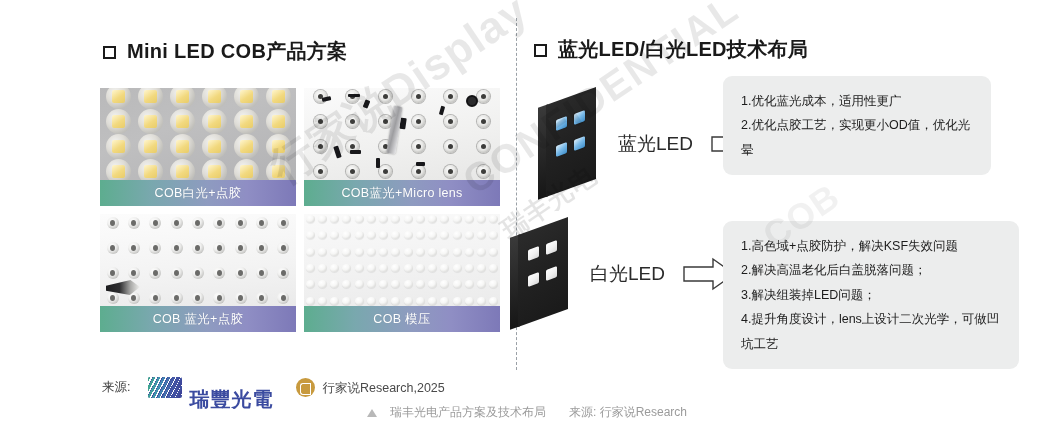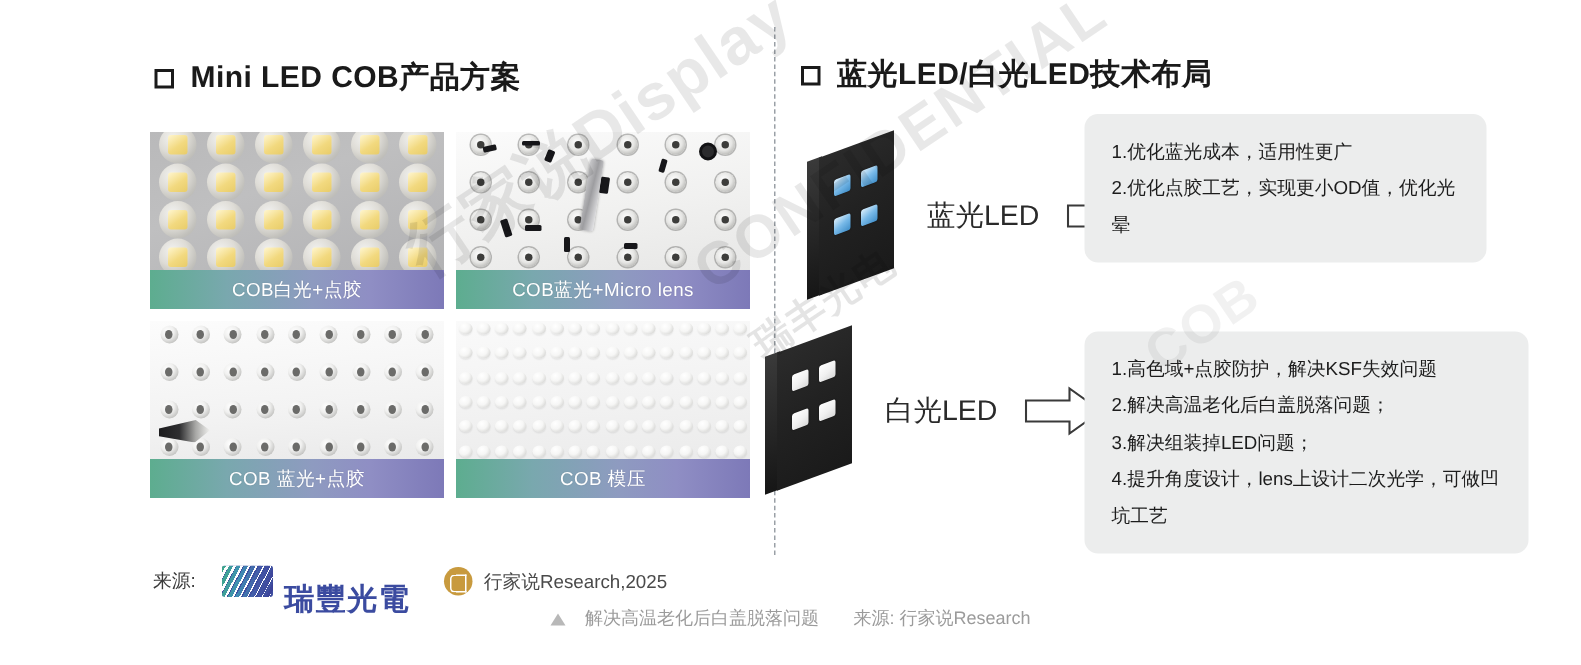--- a/index.html
+++ b/index.html
@@ -633,17 +633,17 @@
 
   <div class="callout" id="callout-white">
     <p>1.高色域+点胶防护，解决KSF失效问题</p>
     <p>2.解决高温老化后白盖脱落问题；</p>
     <p>3.解决组装掉LED问题；</p>
     <p>4.提升角度设计，lens上设计二次光学，可做凹坑工艺</p>
   </div>
 
   <div id="footer">
     <span class="tri"></span>
-    <span>解决高温老化后白盖脱落问题</span>
+    <span>瑞丰光电产品方案及技术布局</span>
     <span class="src">来源: 行家说Research</span>
   </div>
 
 </div>
 
 </body></html>

